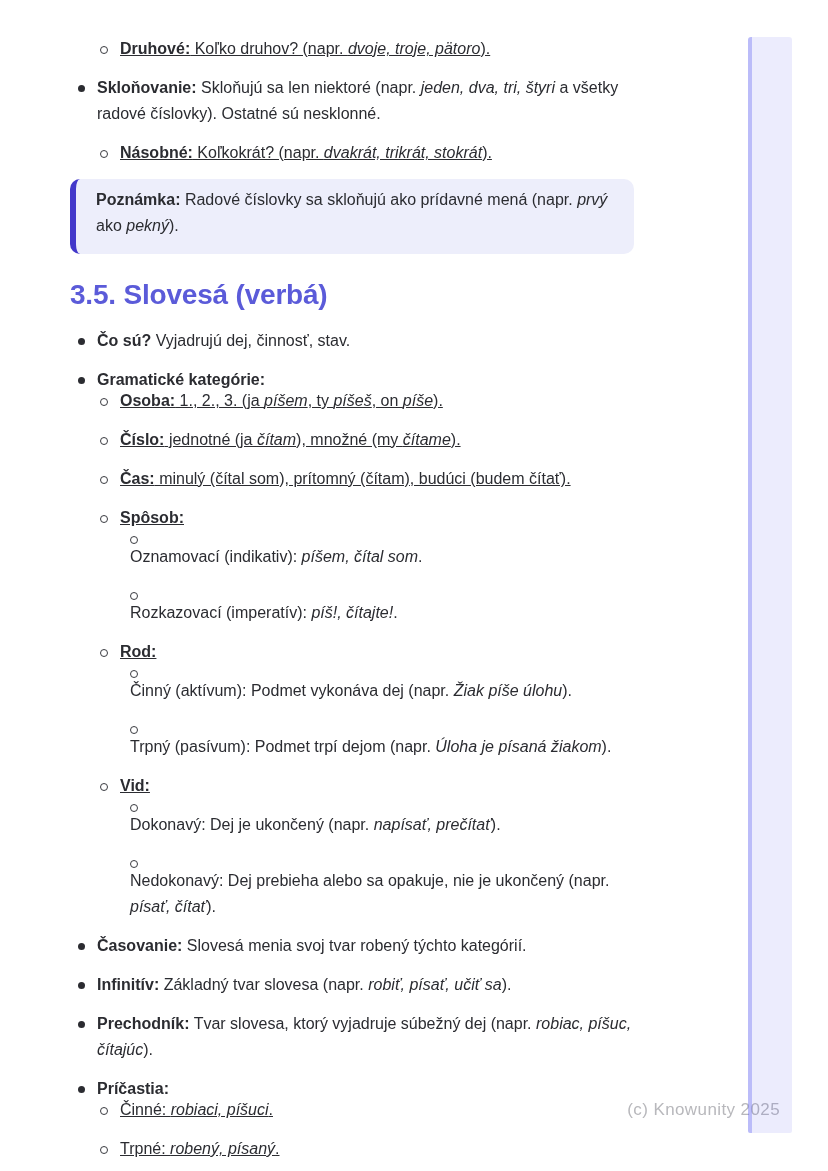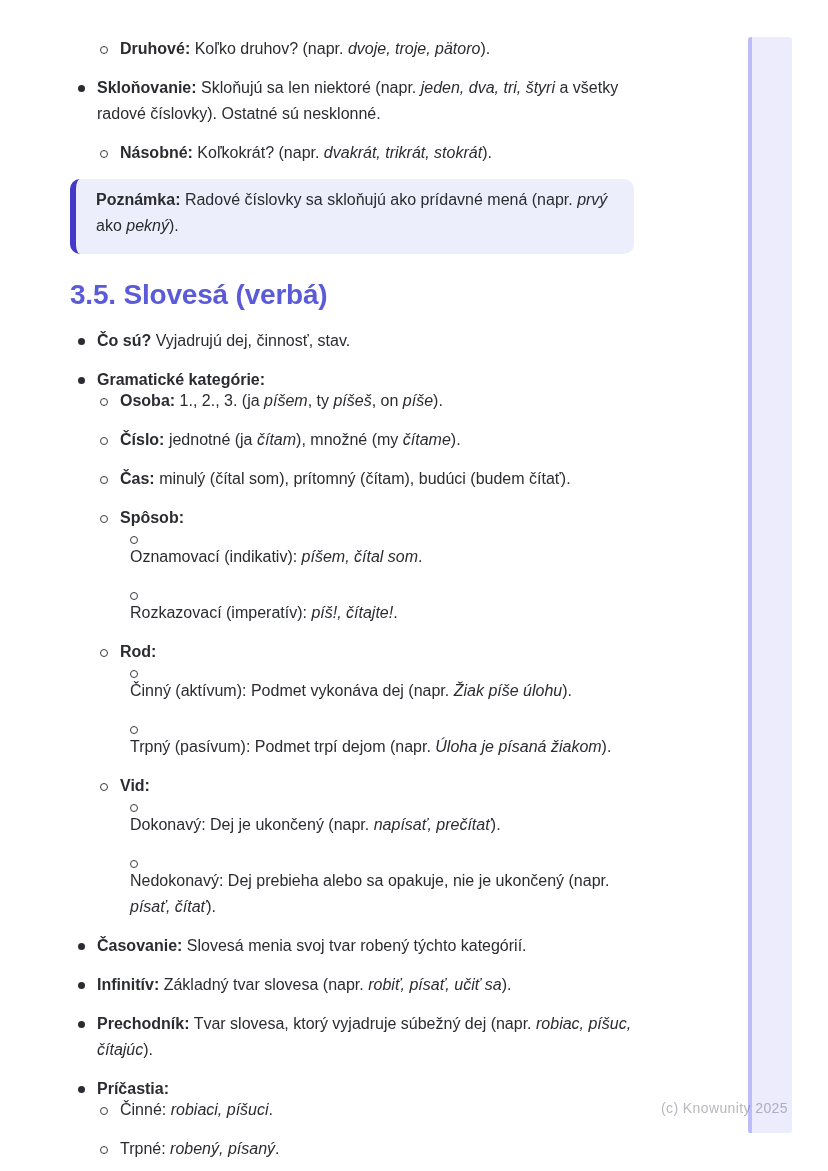--- a/index.html
+++ b/index.html
@@ -39,21 +39,21 @@
     width: 7px;
     height: 7px;
     border-radius: 50%;
     margin-top: 10px;
     margin-right: 12px;
     box-sizing: border-box;
   }
   .bullet.disc { background: var(--body-text, #2b2c31); }
   .bullet.ring { border: 1.5px solid #3a3b41; background: transparent; width: 8px; height: 8px; margin-top: 9.5px; }
   .lvl1 { margin-left: 8px; }
-  .lvl2 { margin-left: 30px; }
+  .lvl2 { margin-left: 30px; text-decoration: underline; }
   .lvl3 { margin-left: 60px; flex-direction: column; }
   .li-text { flex: 1 1 auto; min-width: 0; }
   .seg-b { font-weight: 700; }
   .seg-i { font-style: italic; }
   
   .note {
     margin: 4px 0 0 0;
     background: var(--note-bg, #edeefb);
     border-left: 6px solid var(--note-border, #4338ca);
     border-radius: 10px;
@@ -73,22 +73,22 @@
   }
   hr.divider {
     border: none;
     border-top: 1px solid var(--divider, #ebebee);
     margin: 8px 0 0 0;
     width: 564px;
   }
   .footer {
     position: absolute;
     top: 1100px;
-    right: 40px;
-    font-size: 14px;
+    right: 48px;
+    font-size: 17px;
     letter-spacing: 0.4px;
     color: var(--footer-text, #b8b8bc);
     z-index: 1;
   }
   .scroll-strip {
     position: absolute;
     left: 748px;
     top: 37px;
     width: 44px;
     height: 1096px;

